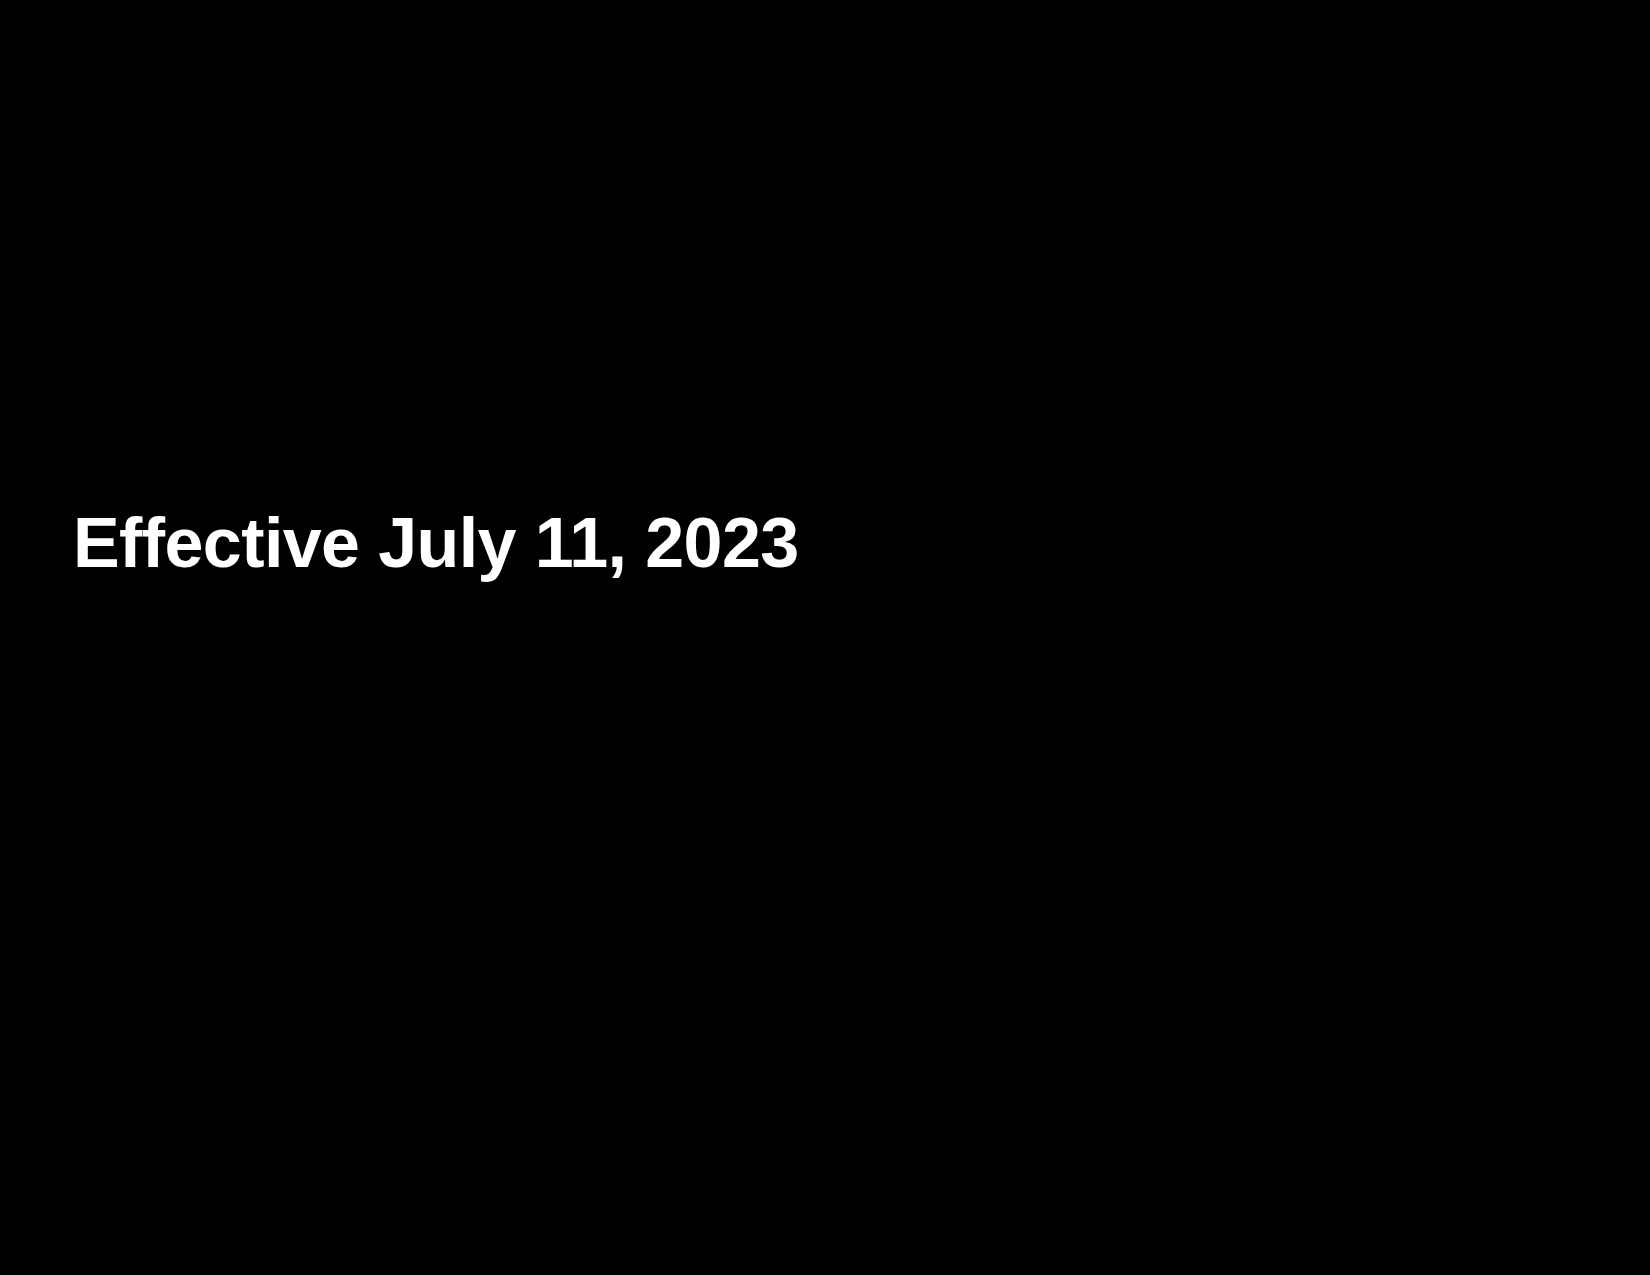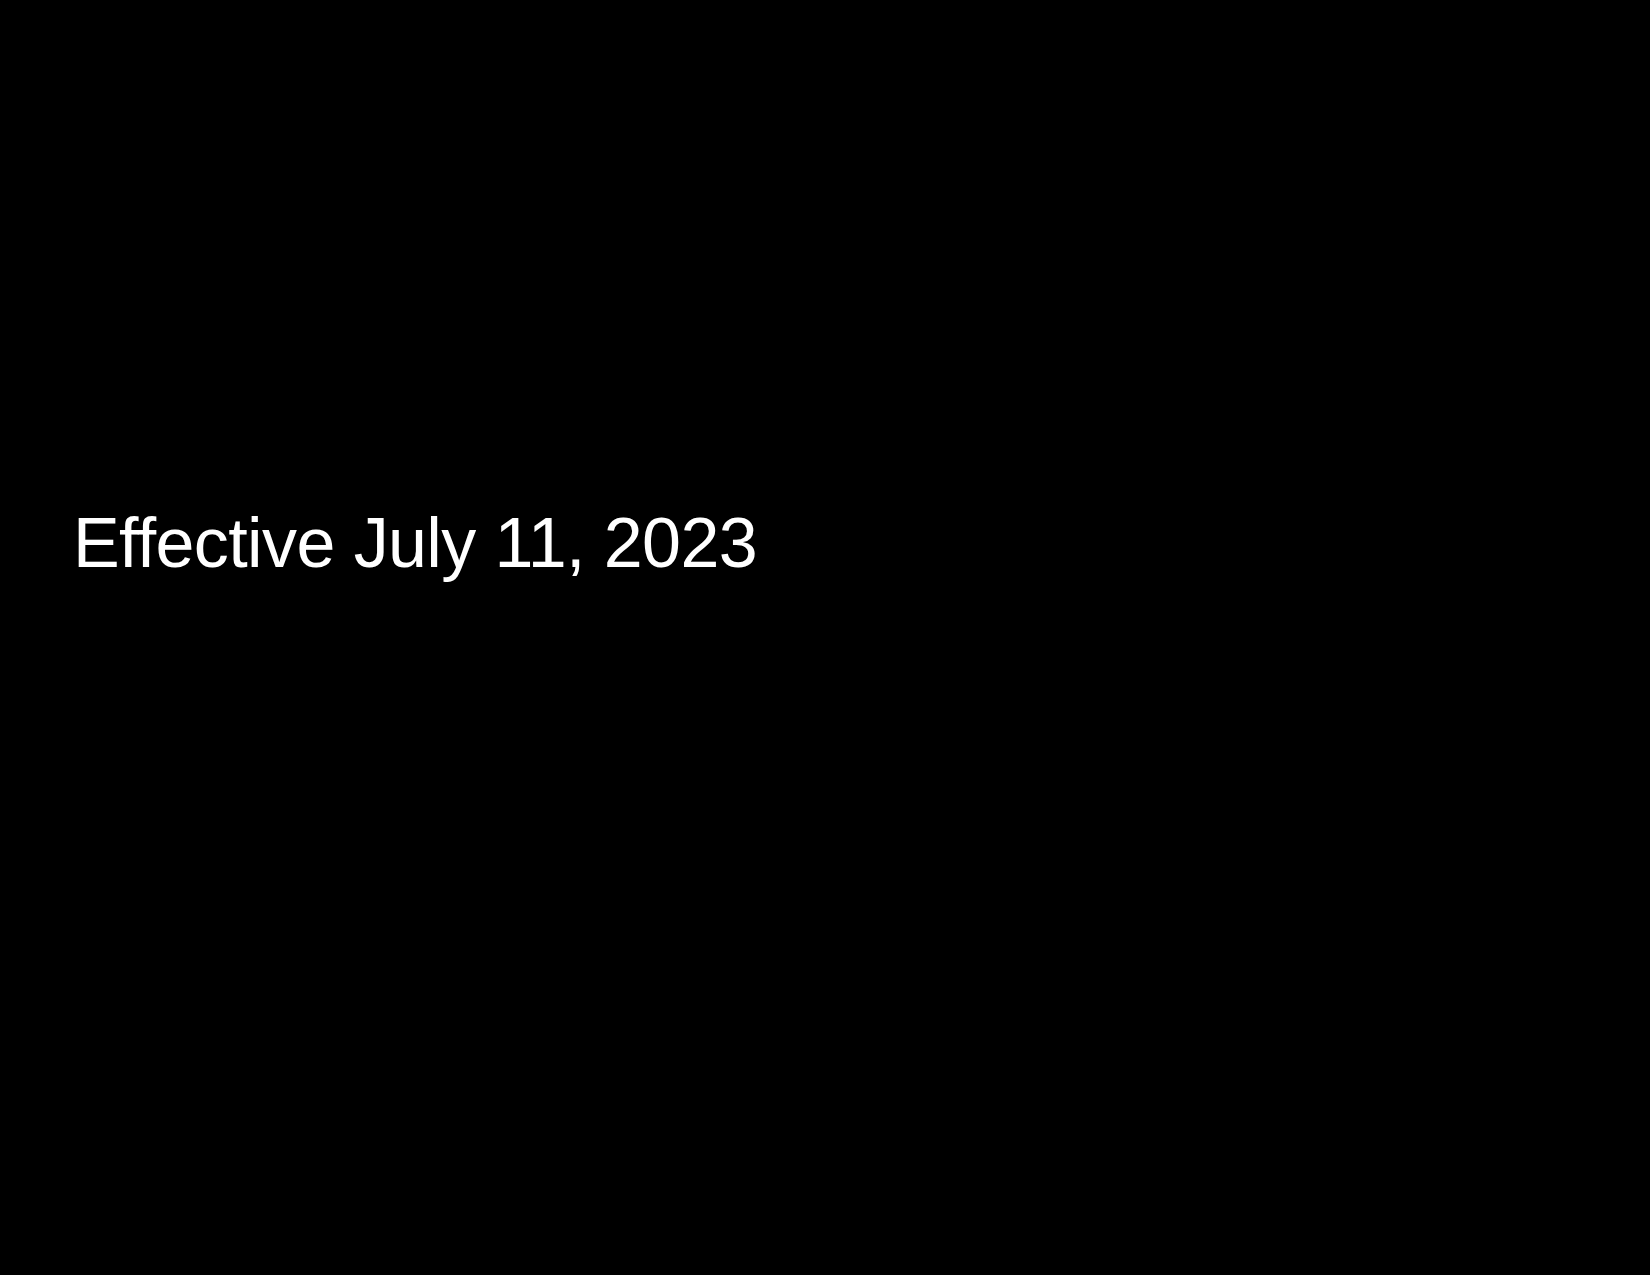--- a/index.html
+++ b/index.html
@@ -38,21 +38,21 @@
     letter-spacing: -3.4px;
     white-space: nowrap;
   }
 
   .slide-subtitle {
     margin: 4px;
     padding: 0;
     color: #FFFFFF;
     font-family: "Liberation Sans", sans-serif;
     font-size: 70px;
-    font-weight: 400;
+    font-weight: 700;
     line-height: 1.0;
     letter-spacing: -0.6px;
     white-space: nowrap;
     margin-top: 53px;
     margin-left: -3px;
   }
 </style>
 </head>
 <body>
 

